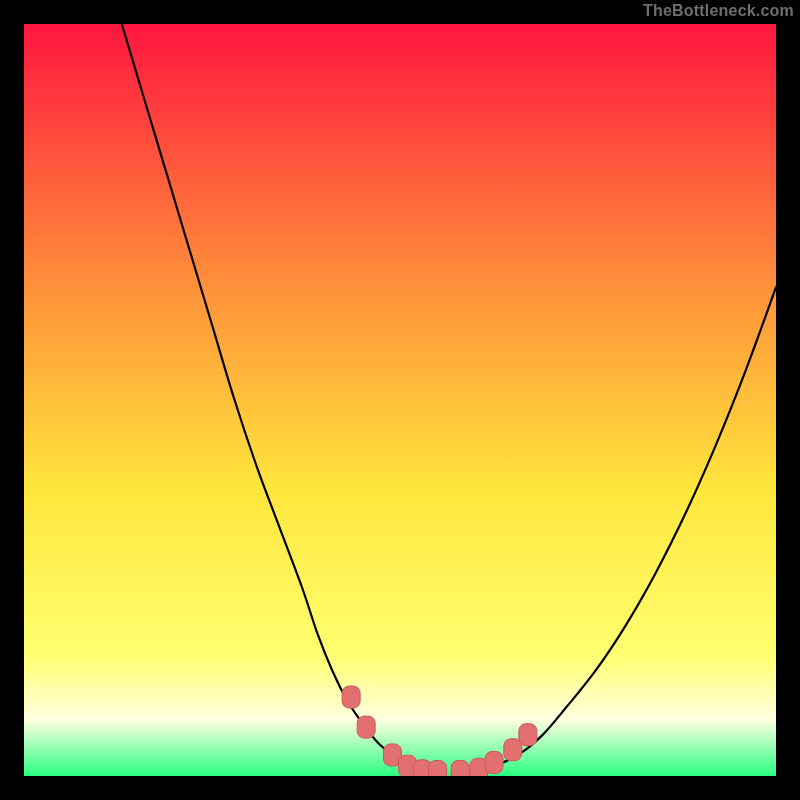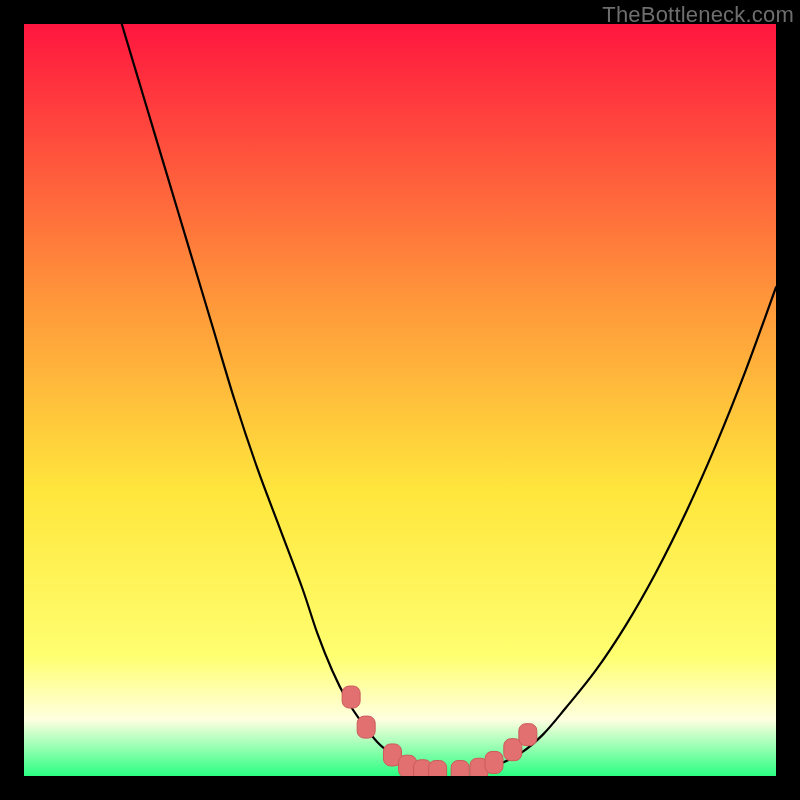--- a/index.html
+++ b/index.html
@@ -27,22 +27,22 @@
   }
   .plot svg {
     display: block;
     width: 100%;
     height: 100%;
   }
   .watermark {
     position: absolute;
     top: 2px;
     right: 6px;
-    font-size: 22px;
-    font-weight: 400;
+    font-size: 16px;
+    font-weight: 700;
     color: #6e6e6e;
     letter-spacing: 0.2px;
     user-select: none;
   }
 </style>
 </head>
 <body>
 
 <div class="frame">
 

